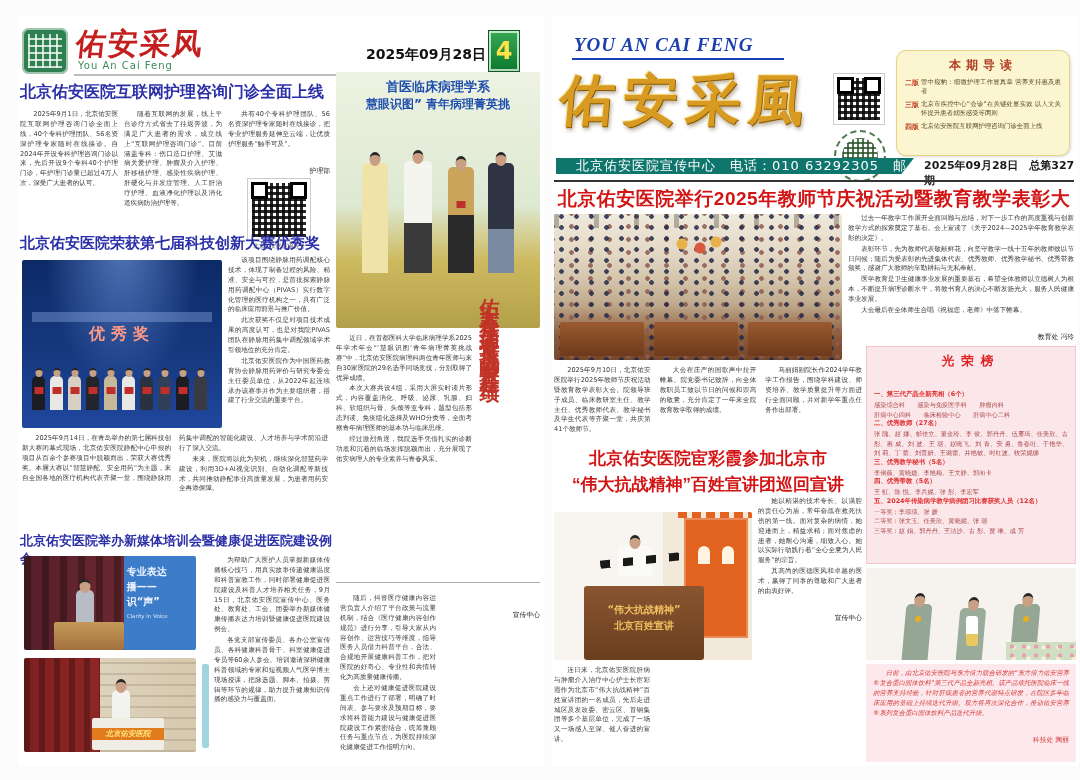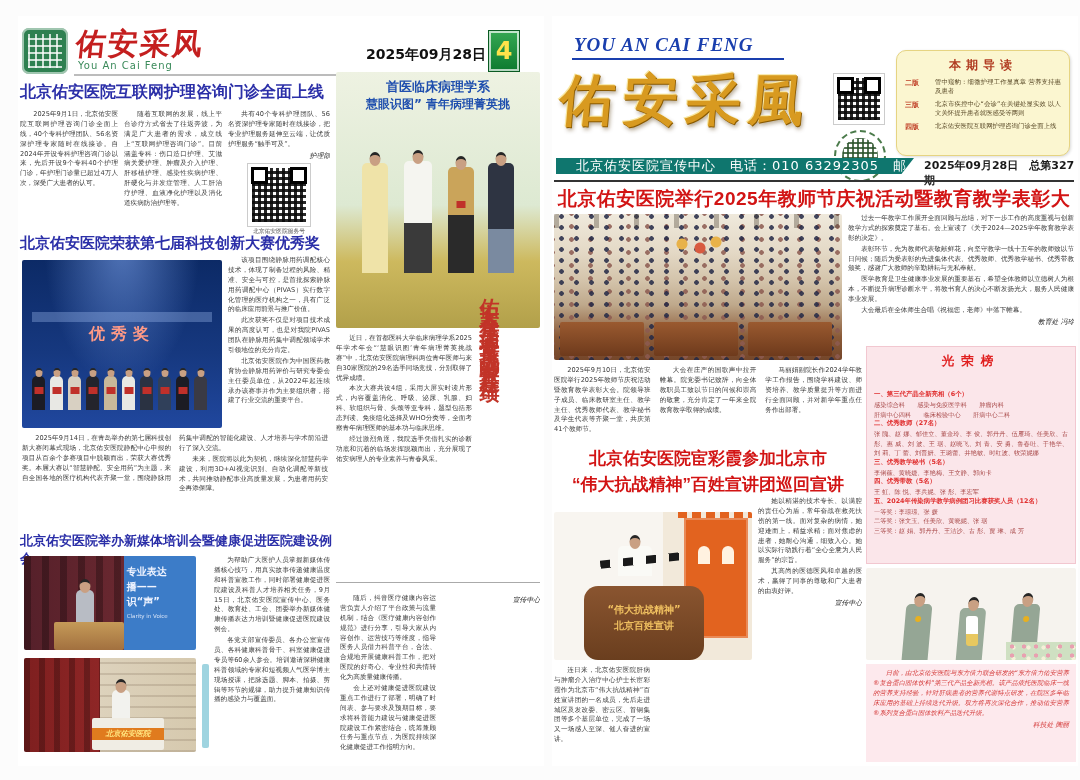--- a/index.html
+++ b/index.html
@@ -4,21 +4,21 @@
 <style>
   *{margin:0;padding:0;box-sizing:border-box}
   html,body{width:1080px;height:780px;background:#fcfcfc;font-family:"DejaVu Sans",sans-serif;overflow:hidden}
   .abs{position:absolute}
   .page{position:absolute;top:16px;height:750px;background:#fff}
   #pgL{left:18px;width:526px}
   #pgR{left:552px;width:526px}
   
   .bt{font-size:6.6px;line-height:1.5;color:#3b3b3b;text-align:justify;overflow:hidden}
   .bt p{text-indent:2em;margin:0 0 1px 0}
-  .sig{font-size:6.8px;font-style:italic;text-align:right;color:#222;margin-top:1px}
+  .sig{font-size:6.8px;text-align:right;color:#222;margin-top:16px}
   .hlB{color:#2b2fa8;font-weight:900;font-family:"Liberation Sans",sans-serif}
   .hlR{color:#d21414;font-weight:900;font-family:"Liberation Sans",sans-serif}
   .center{text-align:center}
   
   .stamp{width:46px;height:46px;background:#2e8050;border-radius:7px;box-shadow:inset 0 0 0 2px rgba(255,255,255,.55)}
   .stamp::before{content:"";position:absolute;inset:6px;background:
     repeating-linear-gradient(0deg,rgba(255,255,255,.75) 0 2px,transparent 2px 7px),
     repeating-linear-gradient(90deg,rgba(255,255,255,.75) 0 2px,transparent 2px 7px)}
   .lTitle{font-size:30px;font-weight:900;color:#c41f1f;transform:skewX(-6deg);font-family:"DejaVu Serif",serif;letter-spacing:2px}
   .lSub{font-size:10px;color:#3a8a5a;letter-spacing:1px}
@@ -45,21 +45,21 @@
      repeating-linear-gradient(90deg,rgba(40,80,40,.8) 0 2px,transparent 2px 5px)}
   .qrcap{font-size:5.8px;color:#555;text-align:center}
   
   .vtitle{writing-mode:vertical-rl;font-size:20px;font-weight:900;color:#c23428;line-height:1.55;letter-spacing:5px;font-family:"DejaVu Serif",serif}
   
   .eng{font-family:"Liberation Serif",serif;font-style:italic;font-weight:bold;font-size:19px;color:#1a3fae;letter-spacing:1px;border-bottom:2.5px solid #1a3fae;padding:0 30px 2px 2px;display:inline-block}
   .gold{font-size:55px;font-weight:900;font-family:"DejaVu Serif",serif;color:#d89a20;letter-spacing:8px;transform:skewX(-5deg);
     text-shadow:1px 1px 0 #8a5a00,-1px -1px 0 #f8e7a0,2px 3px 4px rgba(80,50,0,.45)}
   .guide{background:#fbf6d0;border:1px solid #e6d482;border-radius:10px;padding:6px 8px;box-shadow:1px 1px 3px rgba(0,0,0,.15)}
   .gTitle{color:#b03a20;font-weight:900;font-size:12px;letter-spacing:5px;text-align:center;margin-bottom:4px}
-  .gItem{display:flex;gap:14px;margin-bottom:4px}
+  .gItem{display:flex;gap:0;margin-bottom:4px}
   .gLabel{color:#c04028;font-weight:bold;font-size:7px;flex:0 0 16px}
   .gText{color:#5a4a28;font-size:6.4px;line-height:1.4;text-align:justify}
   .graybar{background:#0f766e;clip-path:polygon(0 0,100% 0,96.5% 100%,0 100%);color:#fff;font-size:13px;letter-spacing:1px;line-height:16px;padding-left:20px}
   .issue{font-size:11px;font-weight:bold;color:#1a1a1a}
   .rule{background:#333}
   
   .honor{background:#fbe6ea;border:1px solid #f2c7d0;padding:6px 7px;overflow:hidden}
   .hTitle{color:#e01f1f;font-weight:900;font-size:12.5px;letter-spacing:7px;text-align:center;margin-bottom:20px}
   .hr-head{color:#e03030;font-weight:bold;font-size:6.4px;line-height:1.55;text-align:left}
   .hr-names{color:#a84848;font-size:6.2px;line-height:1.55;text-align:justify}
@@ -251,21 +251,21 @@
     <div>北京佑安医院宦彩霞参加北京市</div>
     <div>“伟大抗战精神”百姓宣讲团巡回宣讲</div>
   </div>
   <div class="ph" style="left:2px;top:496px;width:198px;height:148px;background:linear-gradient(90deg,#f8f5f0 0 55%,#f2e9da 55% 100%)">
     <div class="abs" style="right:4px;top:6px;width:64px;height:120px;background:#e2631f;box-shadow:inset 0 0 0 2px rgba(255,255,255,.25)">
       <div class="abs" style="left:-6px;top:-8px;width:76px;height:8px;background:repeating-linear-gradient(90deg,#e2631f 0 9px,transparent 9px 14px)"></div>
       <div class="abs" style="left:14px;top:28px;width:12px;height:18px;background:#fff2e0;border-radius:6px 6px 0 0"></div>
       <div class="abs" style="left:38px;top:28px;width:12px;height:18px;background:#fff2e0;border-radius:6px 6px 0 0"></div>
     </div>
     <div class="fig" style="left:64px;top:34px;width:34px;height:30px;background:#fafaf6"></div>
-    <div class="abs" style="left:30px;bottom:0;width:120px;height:74px;background:linear-gradient(180deg,#8a5530,#6a3e1e);border-radius:14px">
+    <div class="abs" style="left:30px;bottom:0;width:120px;height:74px;background:linear-gradient(180deg,#8a5530,#6a3e1e);border-radius:3px">
       <div style="margin-top:16px;text-align:center;color:#f0c060;font-weight:900;font-size:10px;line-height:1.6">
         <div>“伟大抗战精神”</div>
         <div>北京百姓宣讲</div>
       </div>
     </div>
     <div class="abs" style="left:46px;top:44px;width:90px;height:8px;background:repeating-linear-gradient(90deg,#1a1a1a 0 10px,transparent 10px 23px);transform:rotate(-6deg)"></div>
   </div>
   <div class="abs bt" style="left:206px;top:481px;width:104px;height:250px">
     <p>她以精湛的技术专长、以满腔的责任心为盾，常年奋战在救死扶伤的第一线。面对复杂的病情，她迎难而上，精益求精；面对焦虑的患者，她耐心沟通，细致入心。她以实际行动践行着“全心全意为人民服务”的宗旨。</p>
     <p>其高尚的医德医风和卓越的医术，赢得了同事的尊敬和广大患者的由衷好评。</p>

